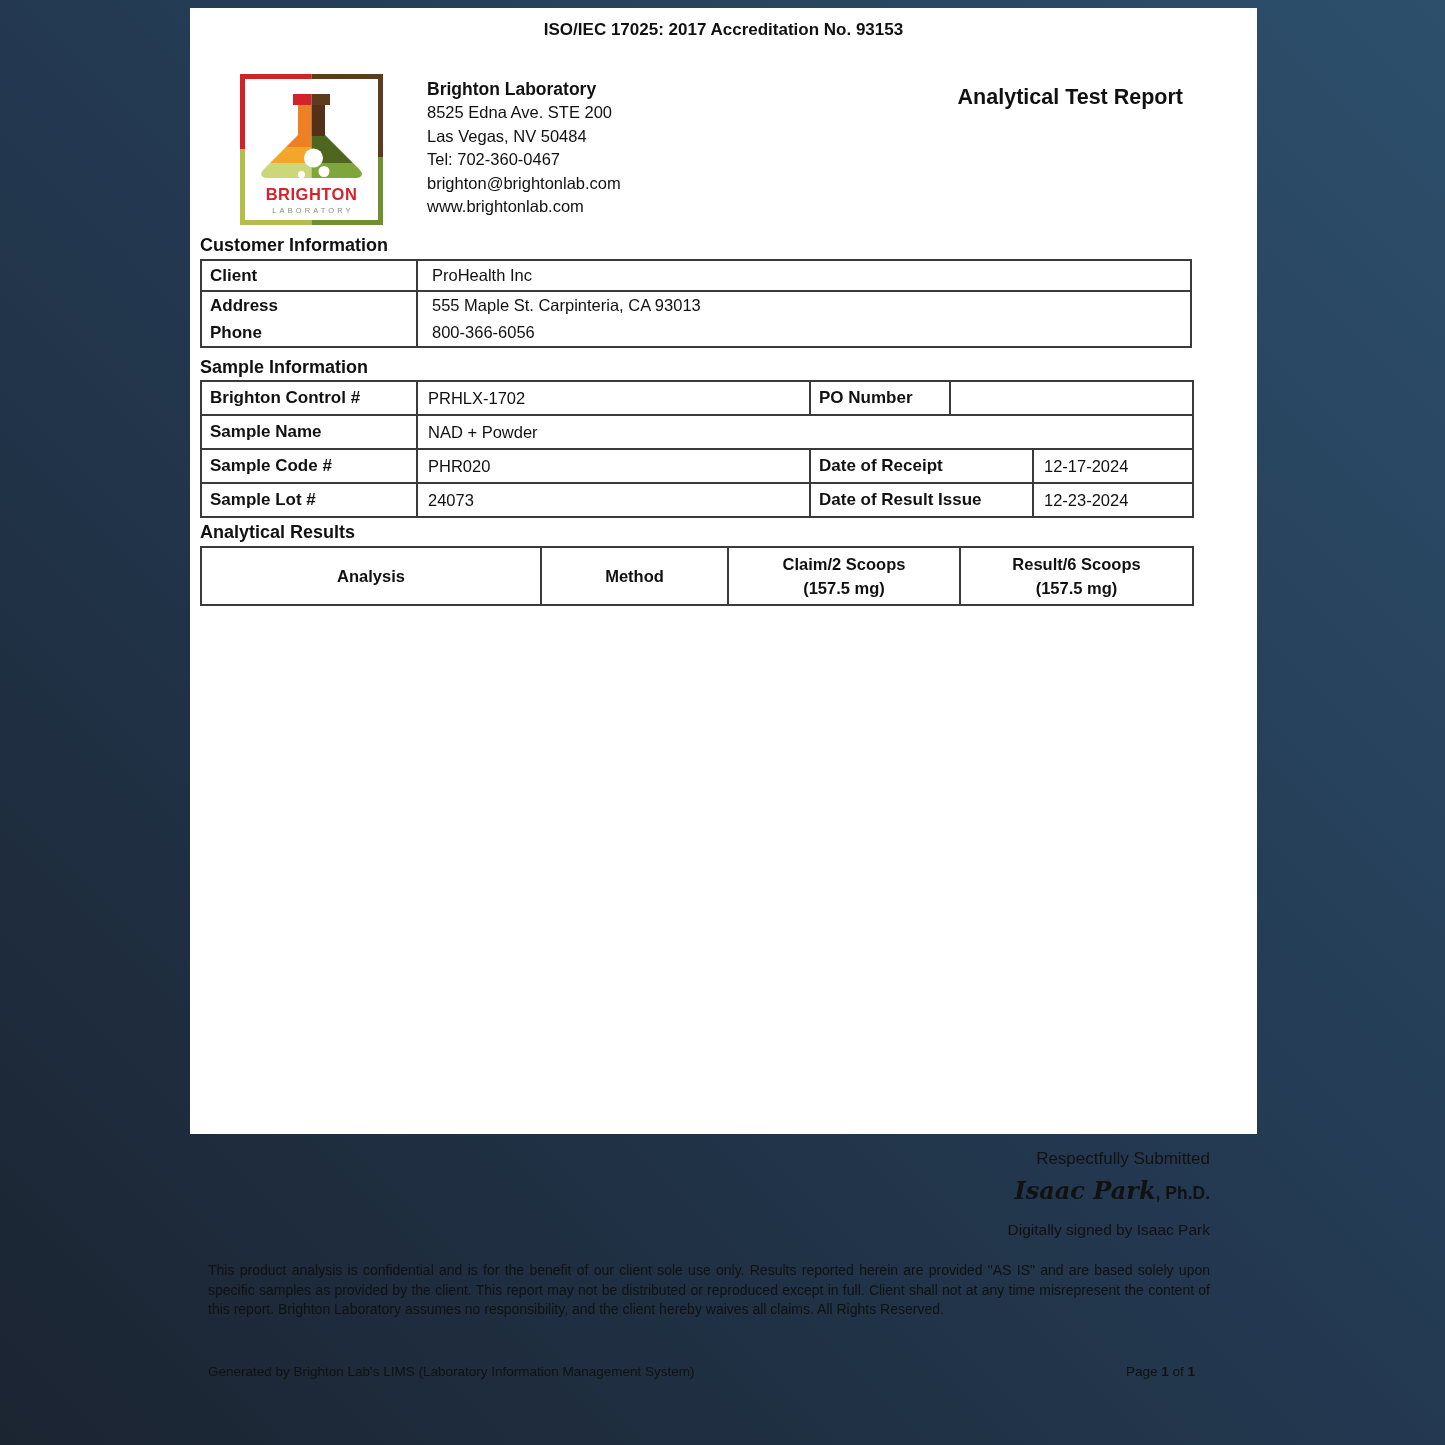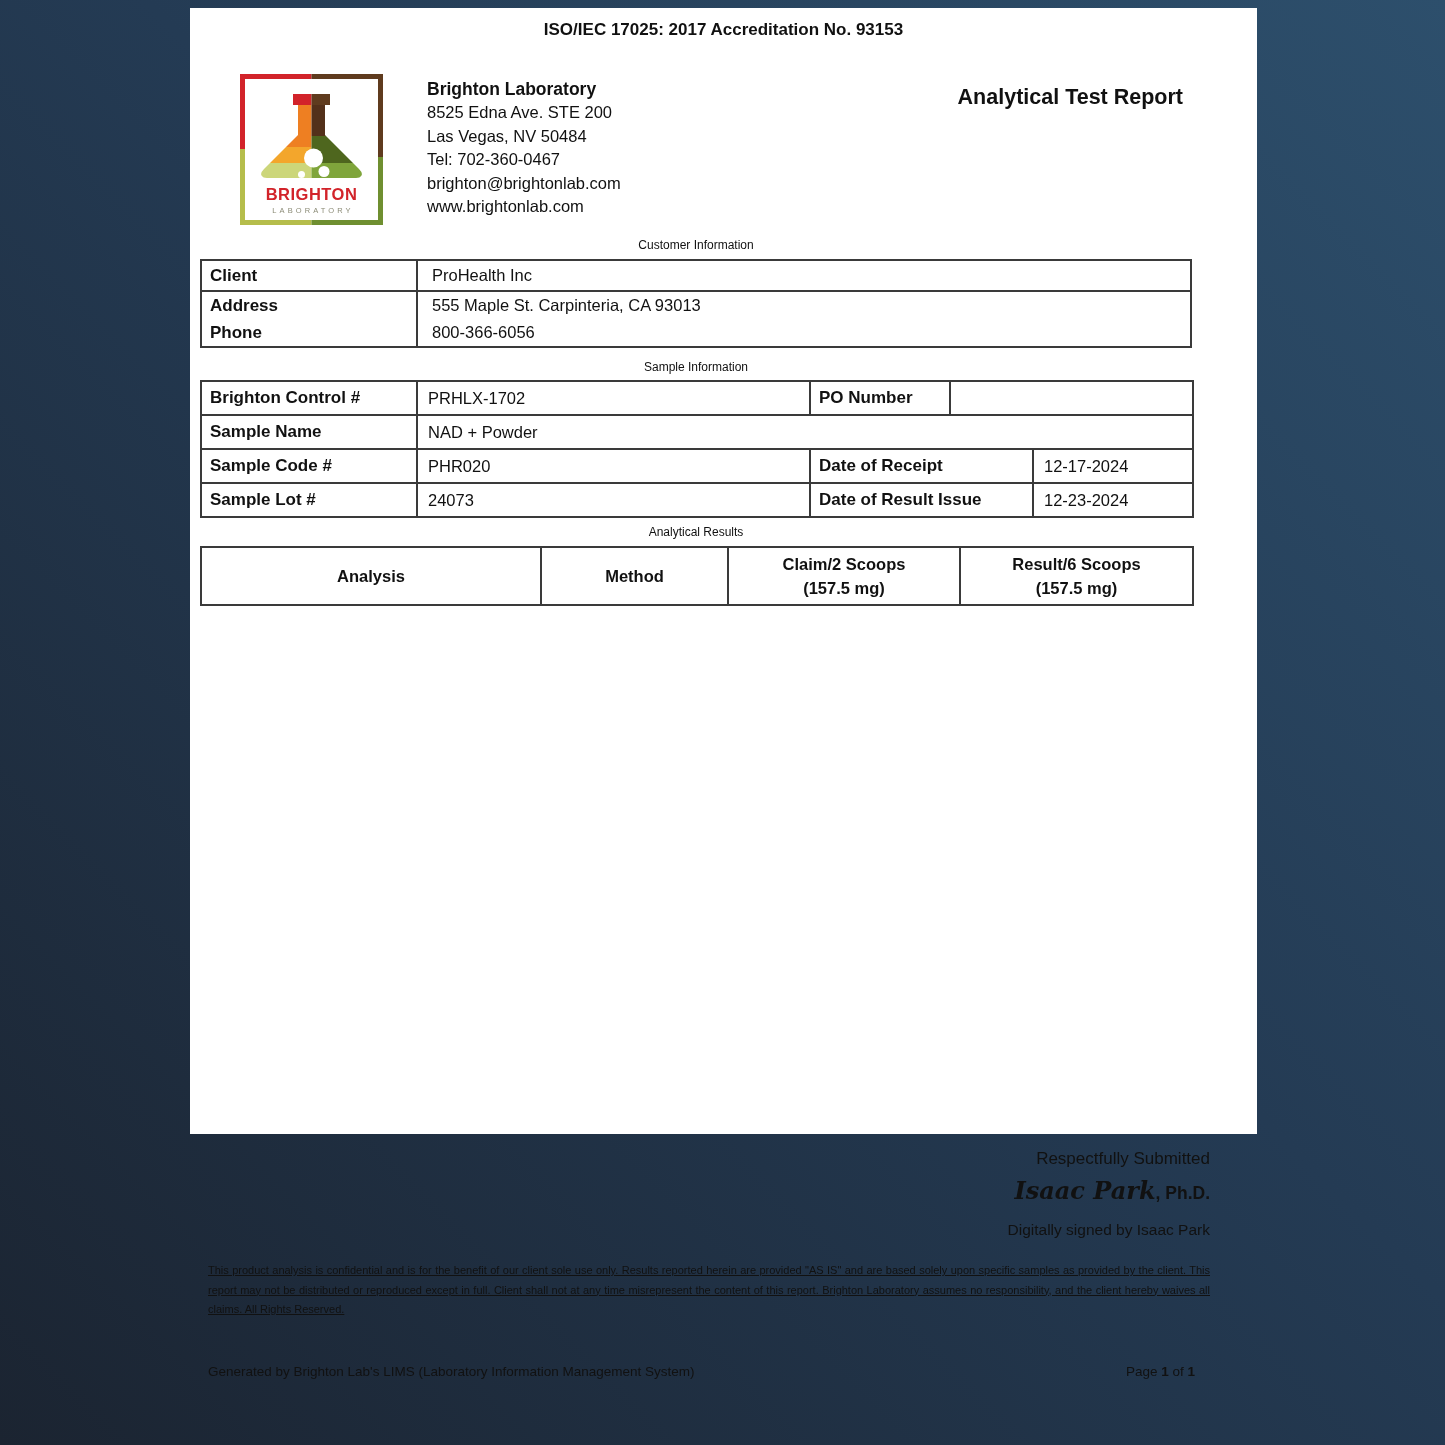--- a/index.html
+++ b/index.html
@@ -21,21 +21,21 @@
   .logo-wrap{margin-left:50px;width:143px;height:151px;flex:0 0 auto;}
   .company{margin-left:44px;}
   .company .name{font-weight:bold;font-size:17.5px;line-height:24px;margin-top:3px;}
   .company .line{font-size:16.5px;line-height:23.5px;}
   .report-title{
     margin-left:auto;margin-right:74px;margin-top:11px;
     font-weight:bold;font-size:21.5px;white-space:nowrap;
   }
   .content{margin-left:10px;width:992px;}
   .section-title{
-    text-align:center;font-weight:normal;font-size:12px;line-height:22px;
+    text-align:left;font-weight:bold;font-size:18px;line-height:22px;
   }
   .st-customer{margin-top:9px;margin-bottom:3px;}
   .st-sample{margin-top:8px;margin-bottom:2px;}
   .st-results{margin-top:3px;margin-bottom:3px;}
   table{border-collapse:collapse;width:992px;table-layout:fixed;}
   td{border:2px solid #3a3a3a;padding:0;vertical-align:middle;}
   .lbl{font-weight:bold;font-size:17px;padding-left:8px;}
   .val{font-size:16.5px;padding-left:10px;}
   .customer-table .row1{height:31px;}
   .customer-table .row2{height:55px;}
@@ -48,21 +48,21 @@
   .results-table .data{height:61px;}
   .results-table .data div{line-height:24px;}
   .signature{margin-top:540px;margin-right:47px;text-align:right;}
   .sig-submitted{font-size:17px;line-height:25px;}
   .sig-name{margin-top:5px;line-height:30px;}
   .sig-script{font-family:"DejaVu Serif", serif;font-style:italic;font-weight:bold;font-size:24px;}
   .sig-degree{font-weight:bold;font-size:17.5px;}
   .sig-digital{margin-top:9px;font-size:15.5px;line-height:23px;}
   .sig-role{font-size:16.5px;line-height:24px;}
   .disclaimer{
-    margin:20px 47px 0 18px;font-size:11px;line-height:19.5px;text-align:justify;text-decoration:underline;
+    margin:20px 47px 0 18px;font-size:14px;line-height:19.5px;text-align:justify;
   }
   .footer{
     display:flex;justify-content:space-between;
     margin:44px 62px 0 18px;font-size:13.5px;
   }
   .footer b{font-weight:bold;}
   svg text{font-family:"Liberation Sans", sans-serif;}
 </style>
 </head>
 <body>

